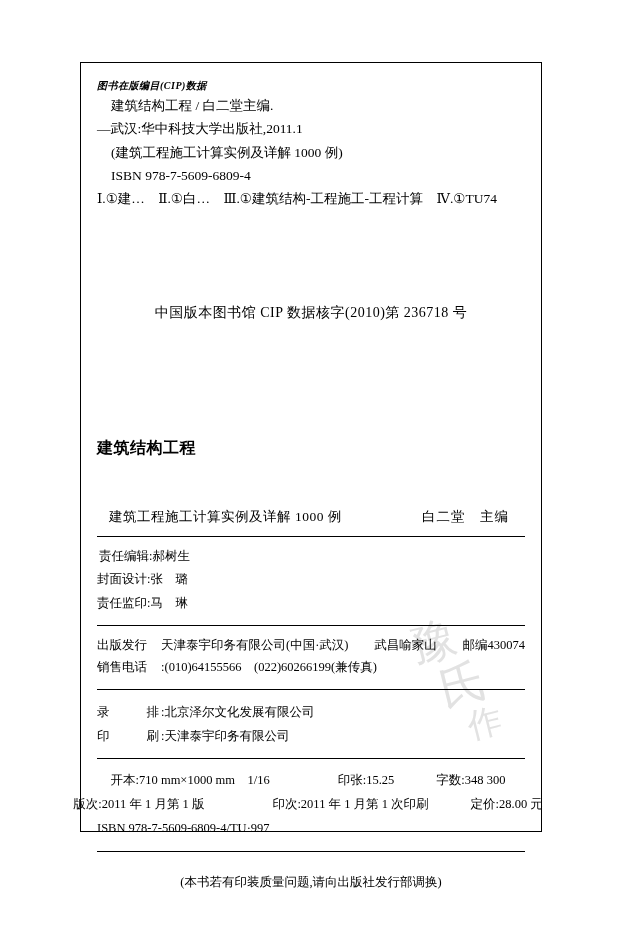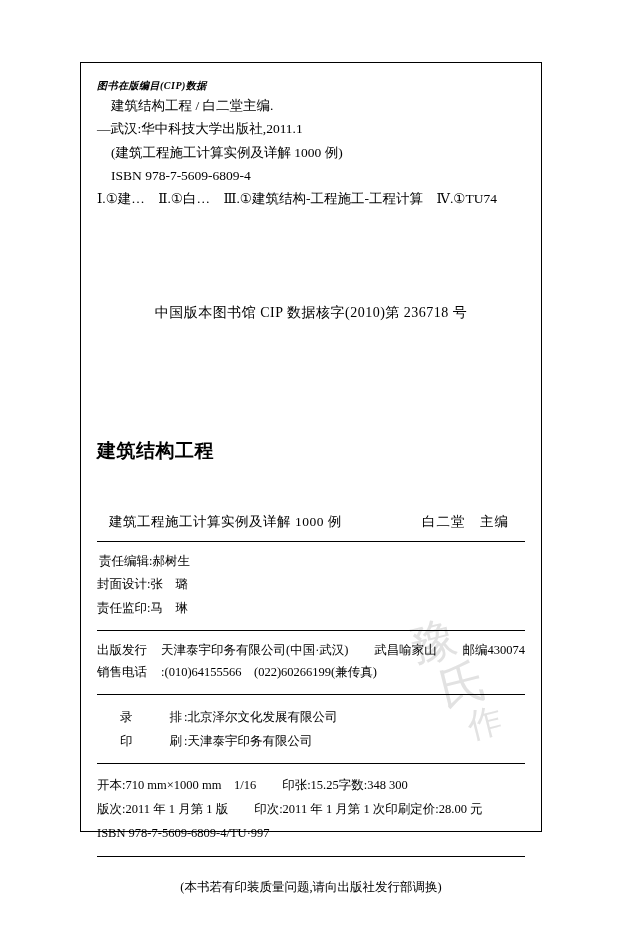--- a/index.html
+++ b/index.html
@@ -71,21 +71,21 @@
   .cip-core {
     margin-top: 94px;
     text-align: center;
     font-size: 14px;
     letter-spacing: 0.5px;
   }
 
   .book-section { margin-top: 116px; }
   .book-title {
     font-weight: bold;
-    font-size: 19px;
+    font-size: 16px;
     letter-spacing: 0.5px;
   }
   .sub-row {
     margin-top: 14px;
     display: flex;
     align-items: baseline;
     justify-content: space-between;
     font-size: 13.5px;
   }
   .sub-title { padding-left: 12px; letter-spacing: 0.5px; }
@@ -116,25 +116,25 @@
     font-size: 12.5px;
     line-height: 1.8;
   }
   .pub-row { display: flex; white-space: nowrap; }
   .pub-label { width: 64px; flex: none; letter-spacing: 4px; }
   .pub-label.wide { letter-spacing: 0px; }
   .pub-mid { flex: 1 1 auto; }
   .pub-end { flex: none; }
 
   .print-block { padding-top: 10px; font-size: 12.5px; line-height: 1.95; }
-  .print-row { display: flex; white-space: nowrap; margin-left: 23px; }
+  .print-row { display: flex; white-space: nowrap; }
   .print-label { width: 64px; flex: none; letter-spacing: 4px; }
 
   .spec-block { padding-top: 10px; font-size: 12.5px; line-height: 1.9; }
-  .spec-row { display: flex; justify-content: flex-start; white-space: nowrap; }
+  .spec-row { display: flex; justify-content: center; white-space: nowrap; gap: 42px; }
   .spec-a { flex: none; }
   .spec-b { flex: 0 1 auto; padding-left: 26px; }
   .spec-c { flex: none; padding-right: 6px; }
   .isbn-row { padding-top: 0px; }
 
   .note {
     margin-top: 22px;
     text-align: center;
     font-size: 12.5px;
   }

